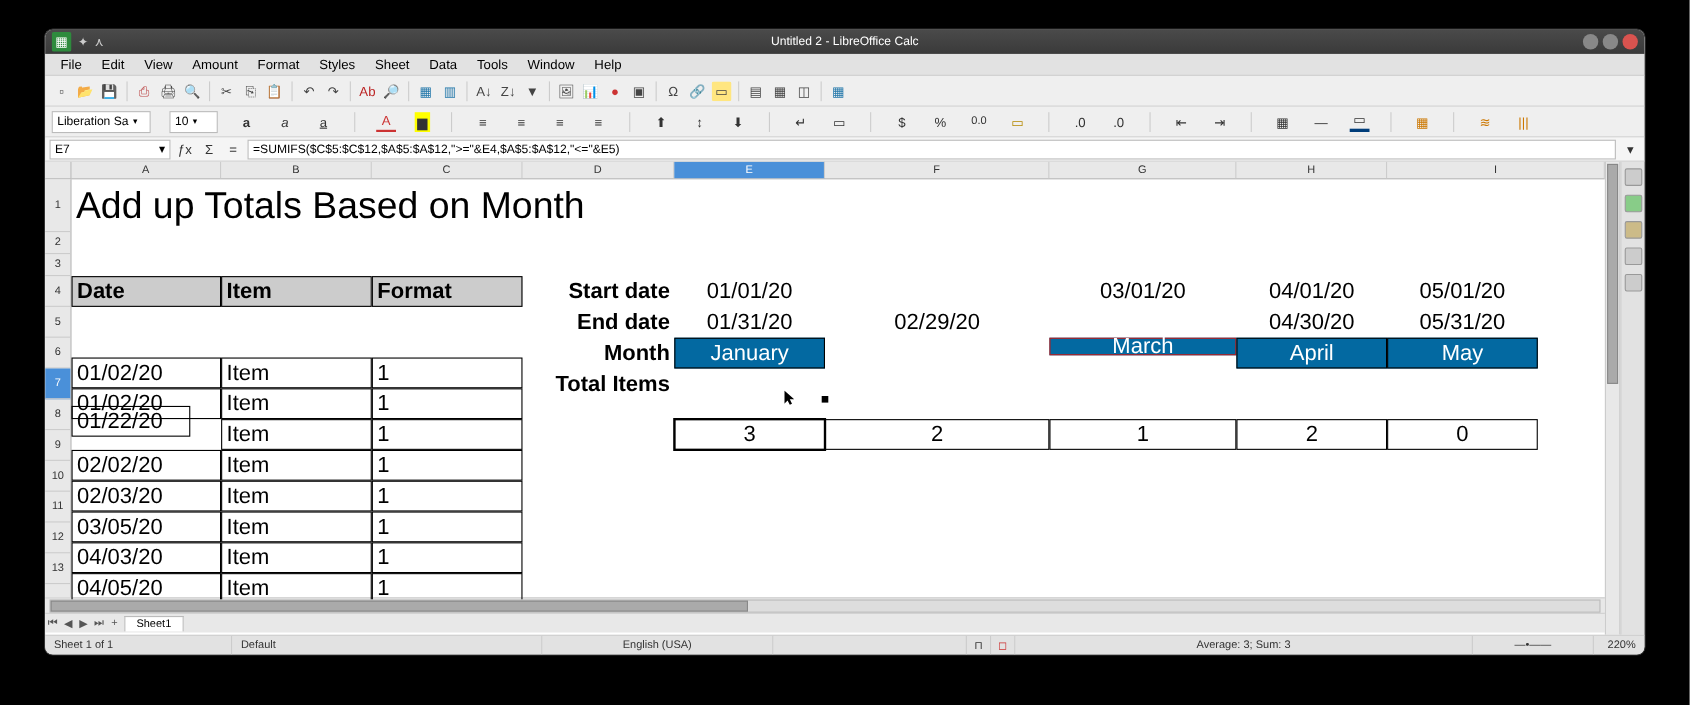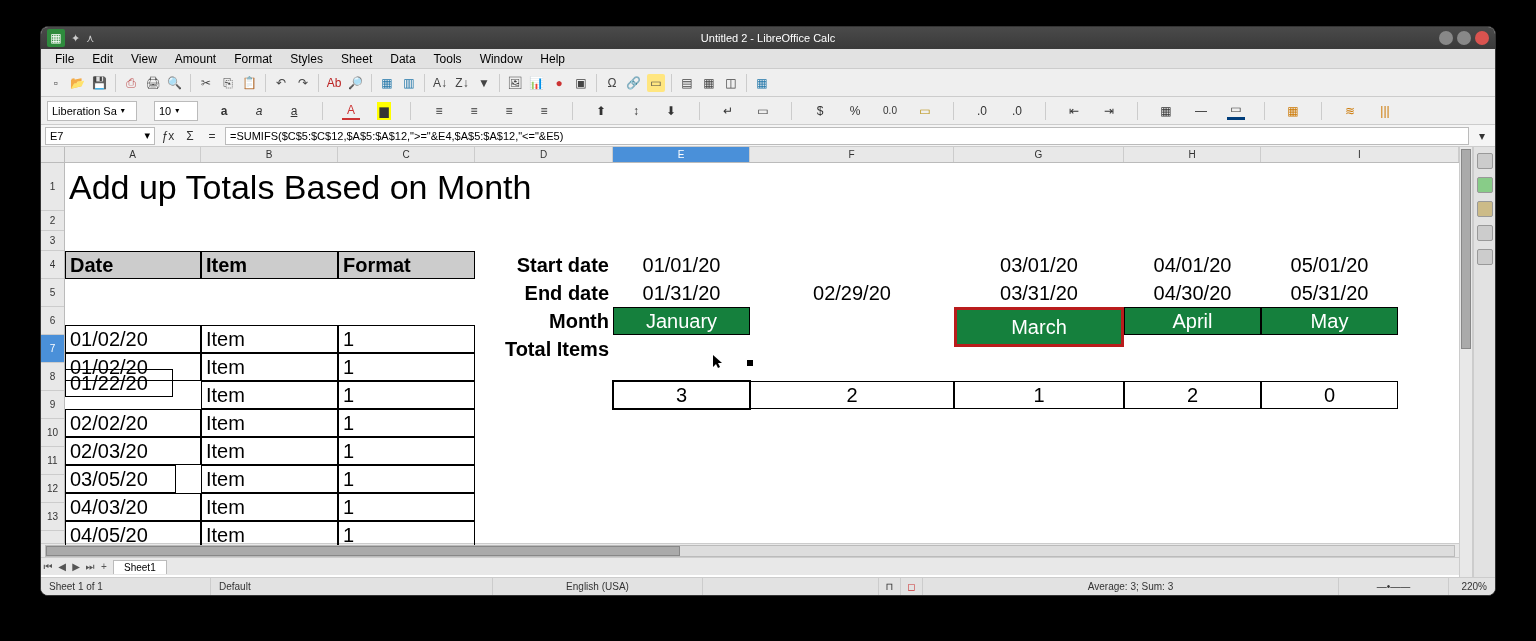--- a/index.html
+++ b/index.html
@@ -45,21 +45,21 @@
   .side-panel{width:22px;background:#e2e2e2;border-left:1px solid #ccc;display:flex;flex-direction:column;align-items:center;gap:8px;padding:6px 0;}
   .sp-ico{width:16px;height:16px;background:#ccc;border:1px solid #999;border-radius:2px;}
   
   .cell{position:absolute;display:flex;align-items:center;padding:0 4px;font-size:20px;font-family:"Liberation Sans",Arial,sans-serif;}
   .title-cell{font-size:34px;}
   .hdr-cell{font-weight:bold;background:#ccc;border:1px solid #000;}
   .data-cell{border:1px solid #000;margin-top:46px;}
   .right{justify-content:flex-end;text-align:right;padding-left:10px;}
   .center{justify-content:center;text-align:center;}
   .bold{font-weight:bold;}
-  .month-hdr{background:#15803d;color:#fff;font-weight:normal;}
+  .month-hdr{background:#0369a1;color:#fff;font-weight:normal;}
   .active-cell{outline:2px solid #000;outline-offset:-1px;}
   .fill-handle{position:absolute;width:6px;height:6px;background:#000;}
   .cursor-arrow{position:absolute;width:10px;height:14px;pointer-events:none;}
   svg{display:block;}
 </style>
 </head>
 <body>
 
 <div class="window">
 
@@ -251,21 +251,21 @@
           <div class="cell data-cell" style="left:273px;top:172px;width:137px;height:28px">1</div>
 
           <div class="cell data-cell" style="left:0;top:200px;width:136px;height:28px">02/02/20</div>
           <div class="cell data-cell" style="left:136px;top:200px;width:137px;height:28px">Item</div>
           <div class="cell data-cell" style="left:273px;top:200px;width:137px;height:28px">1</div>
 
           <div class="cell data-cell" style="left:0;top:228px;width:136px;height:28px">02/03/20</div>
           <div class="cell data-cell" style="left:136px;top:228px;width:137px;height:28px">Item</div>
           <div class="cell data-cell" style="left:273px;top:228px;width:137px;height:28px">1</div>
 
-          <div class="cell data-cell" style="left:0;top:256px;width:111px;height:28px">03/05/20</div>
+          <div class="cell data-cell" style="left:0;top:256px;width:136px;height:28px">03/05/20</div>
           <div class="cell data-cell" style="left:136px;top:256px;width:137px;height:28px">Item</div>
           <div class="cell data-cell" style="left:273px;top:256px;width:137px;height:28px">1</div>
 
           <div class="cell data-cell" style="left:0;top:284px;width:136px;height:28px">04/03/20</div>
           <div class="cell data-cell" style="left:136px;top:284px;width:137px;height:28px">Item</div>
           <div class="cell data-cell" style="left:273px;top:284px;width:137px;height:28px">1</div>
 
           <div class="cell data-cell" style="left:0;top:312px;width:136px;height:28px">04/05/20</div>
           <div class="cell data-cell" style="left:136px;top:312px;width:137px;height:28px">Item</div>
           <div class="cell data-cell" style="left:273px;top:312px;width:137px;height:28px">1</div>
@@ -275,26 +275,25 @@
           <div class="cell bold right" style="left:410px;top:144px;width:138px;height:28px">Month</div>
           <div class="cell bold right" style="left:410px;top:172px;width:138px;height:28px">Total Items</div>
 
           <div class="cell center" style="left:548px;top:88px;width:137px;height:28px">01/01/20</div>
           <div class="cell center" style="left:889px;top:88px;width:170px;height:28px">03/01/20</div>
           <div class="cell center" style="left:1059px;top:88px;width:137px;height:28px">04/01/20</div>
           <div class="cell center" style="left:1196px;top:88px;width:137px;height:28px">05/01/20</div>
 
           <div class="cell center" style="left:548px;top:116px;width:137px;height:28px">01/31/20</div>
           <div class="cell center" style="left:685px;top:116px;width:204px;height:28px">02/29/20</div>
-          <div class="cell center" style="left:889px;top:116px;width:170px;height:28px">03/31/20</div>
           <div class="cell center" style="left:1059px;top:116px;width:137px;height:28px">04/30/20</div>
           <div class="cell center" style="left:1196px;top:116px;width:137px;height:28px">05/31/20</div>
 
           <div class="cell center month-hdr" style="left:548px;top:144px;width:137px;height:28px;border:1px solid #000">January</div>
-          <div class="cell center month-hdr" style="left:889px;top:144px;width:170px;height:40px;border:3px solid #b91c1c">March</div>
+          <div class="cell center month-hdr" style="left:889px;top:144px;width:170px;height:16px;border:1px solid #b91c1c">March</div>
           <div class="cell center month-hdr" style="left:1059px;top:144px;width:137px;height:28px;border:1px solid #000">April</div>
           <div class="cell center month-hdr" style="left:1196px;top:144px;width:137px;height:28px;border:1px solid #000">May</div>
 
           <div class="cell center data-cell active-cell" style="left:548px;top:172px;width:137px;height:28px">3</div>
           <div class="cell center data-cell" style="left:685px;top:172px;width:204px;height:28px">2</div>
           <div class="cell center data-cell" style="left:889px;top:172px;width:170px;height:28px">1</div>
           <div class="cell center data-cell" style="left:1059px;top:172px;width:137px;height:28px">2</div>
           <div class="cell center data-cell" style="left:1196px;top:172px;width:137px;height:28px">0</div>
 
           <div class="fill-handle" style="left:682px;top:197px"></div>

